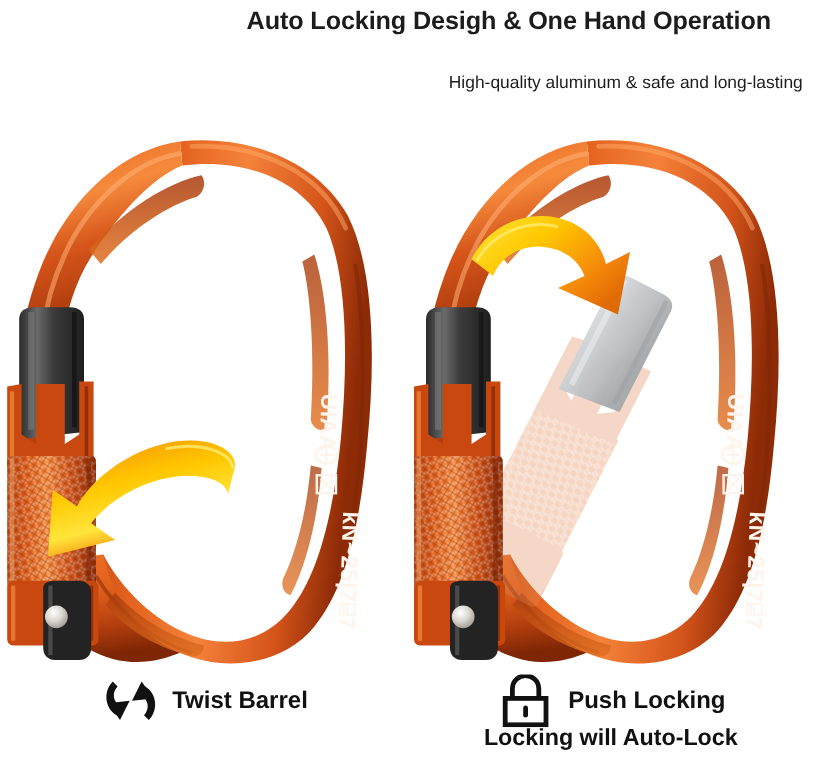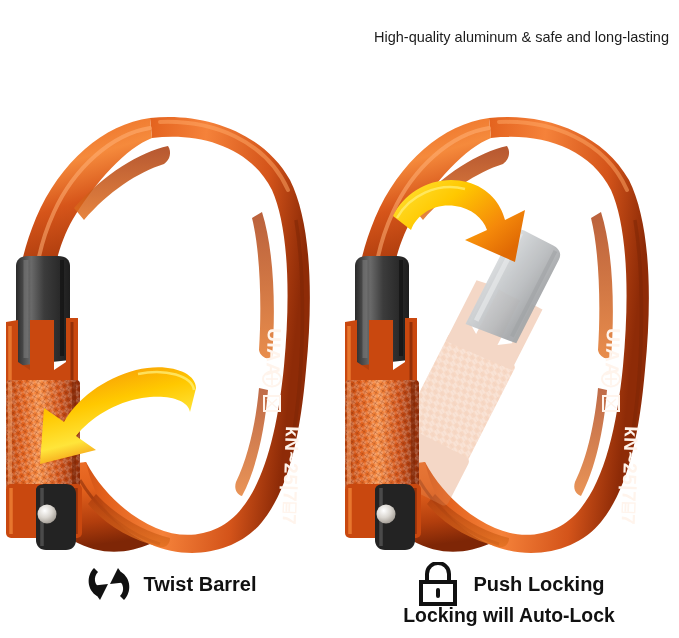--- a/index.html
+++ b/index.html
@@ -40,21 +40,21 @@
     font-size: 21px;
     font-weight: bold;
     color: #1c1c1c;
     letter-spacing: -0.1px;
     line-height: 26px;
     white-space: nowrap;
   }
   .subheadline {
     position: absolute;
     left: 175px;
-    top: 28px;
+    top: 60px;
     width: 498px;
     text-align: right;
     padding-right: 4px;
     box-sizing: border-box;
     font-size: 14.5px;
     color: #1c1c1c;
     line-height: 19px;
     white-space: nowrap;
   }
 
@@ -118,20 +118,21 @@
     white-space: nowrap;
   }
   .caption-right .caption-line2 { font-size: 19.4px; }
 </style>
 </head>
 <body>
 
 <div class="header">
 
 
+  <div class="headline">Auto Locking Desigh &amp; One Hand Operation</div>
   <div class="subheadline">High-quality aluminum &amp; safe and long-lasting</div>
 </div>
 
 <div class="panel panel-left">
   <svg class="carabiner-stage" viewBox="0 0 340 490" width="340" height="490">
     <defs>
       <linearGradient id="bodyTopL" x1="0" y1="0" x2="0.25" y2="1">
         <stop offset="0" stop-color="#E8641E"></stop>
         <stop offset="0.34" stop-color="#F58A3C"></stop>
         <stop offset="0.58" stop-color="#D6551A"></stop>

